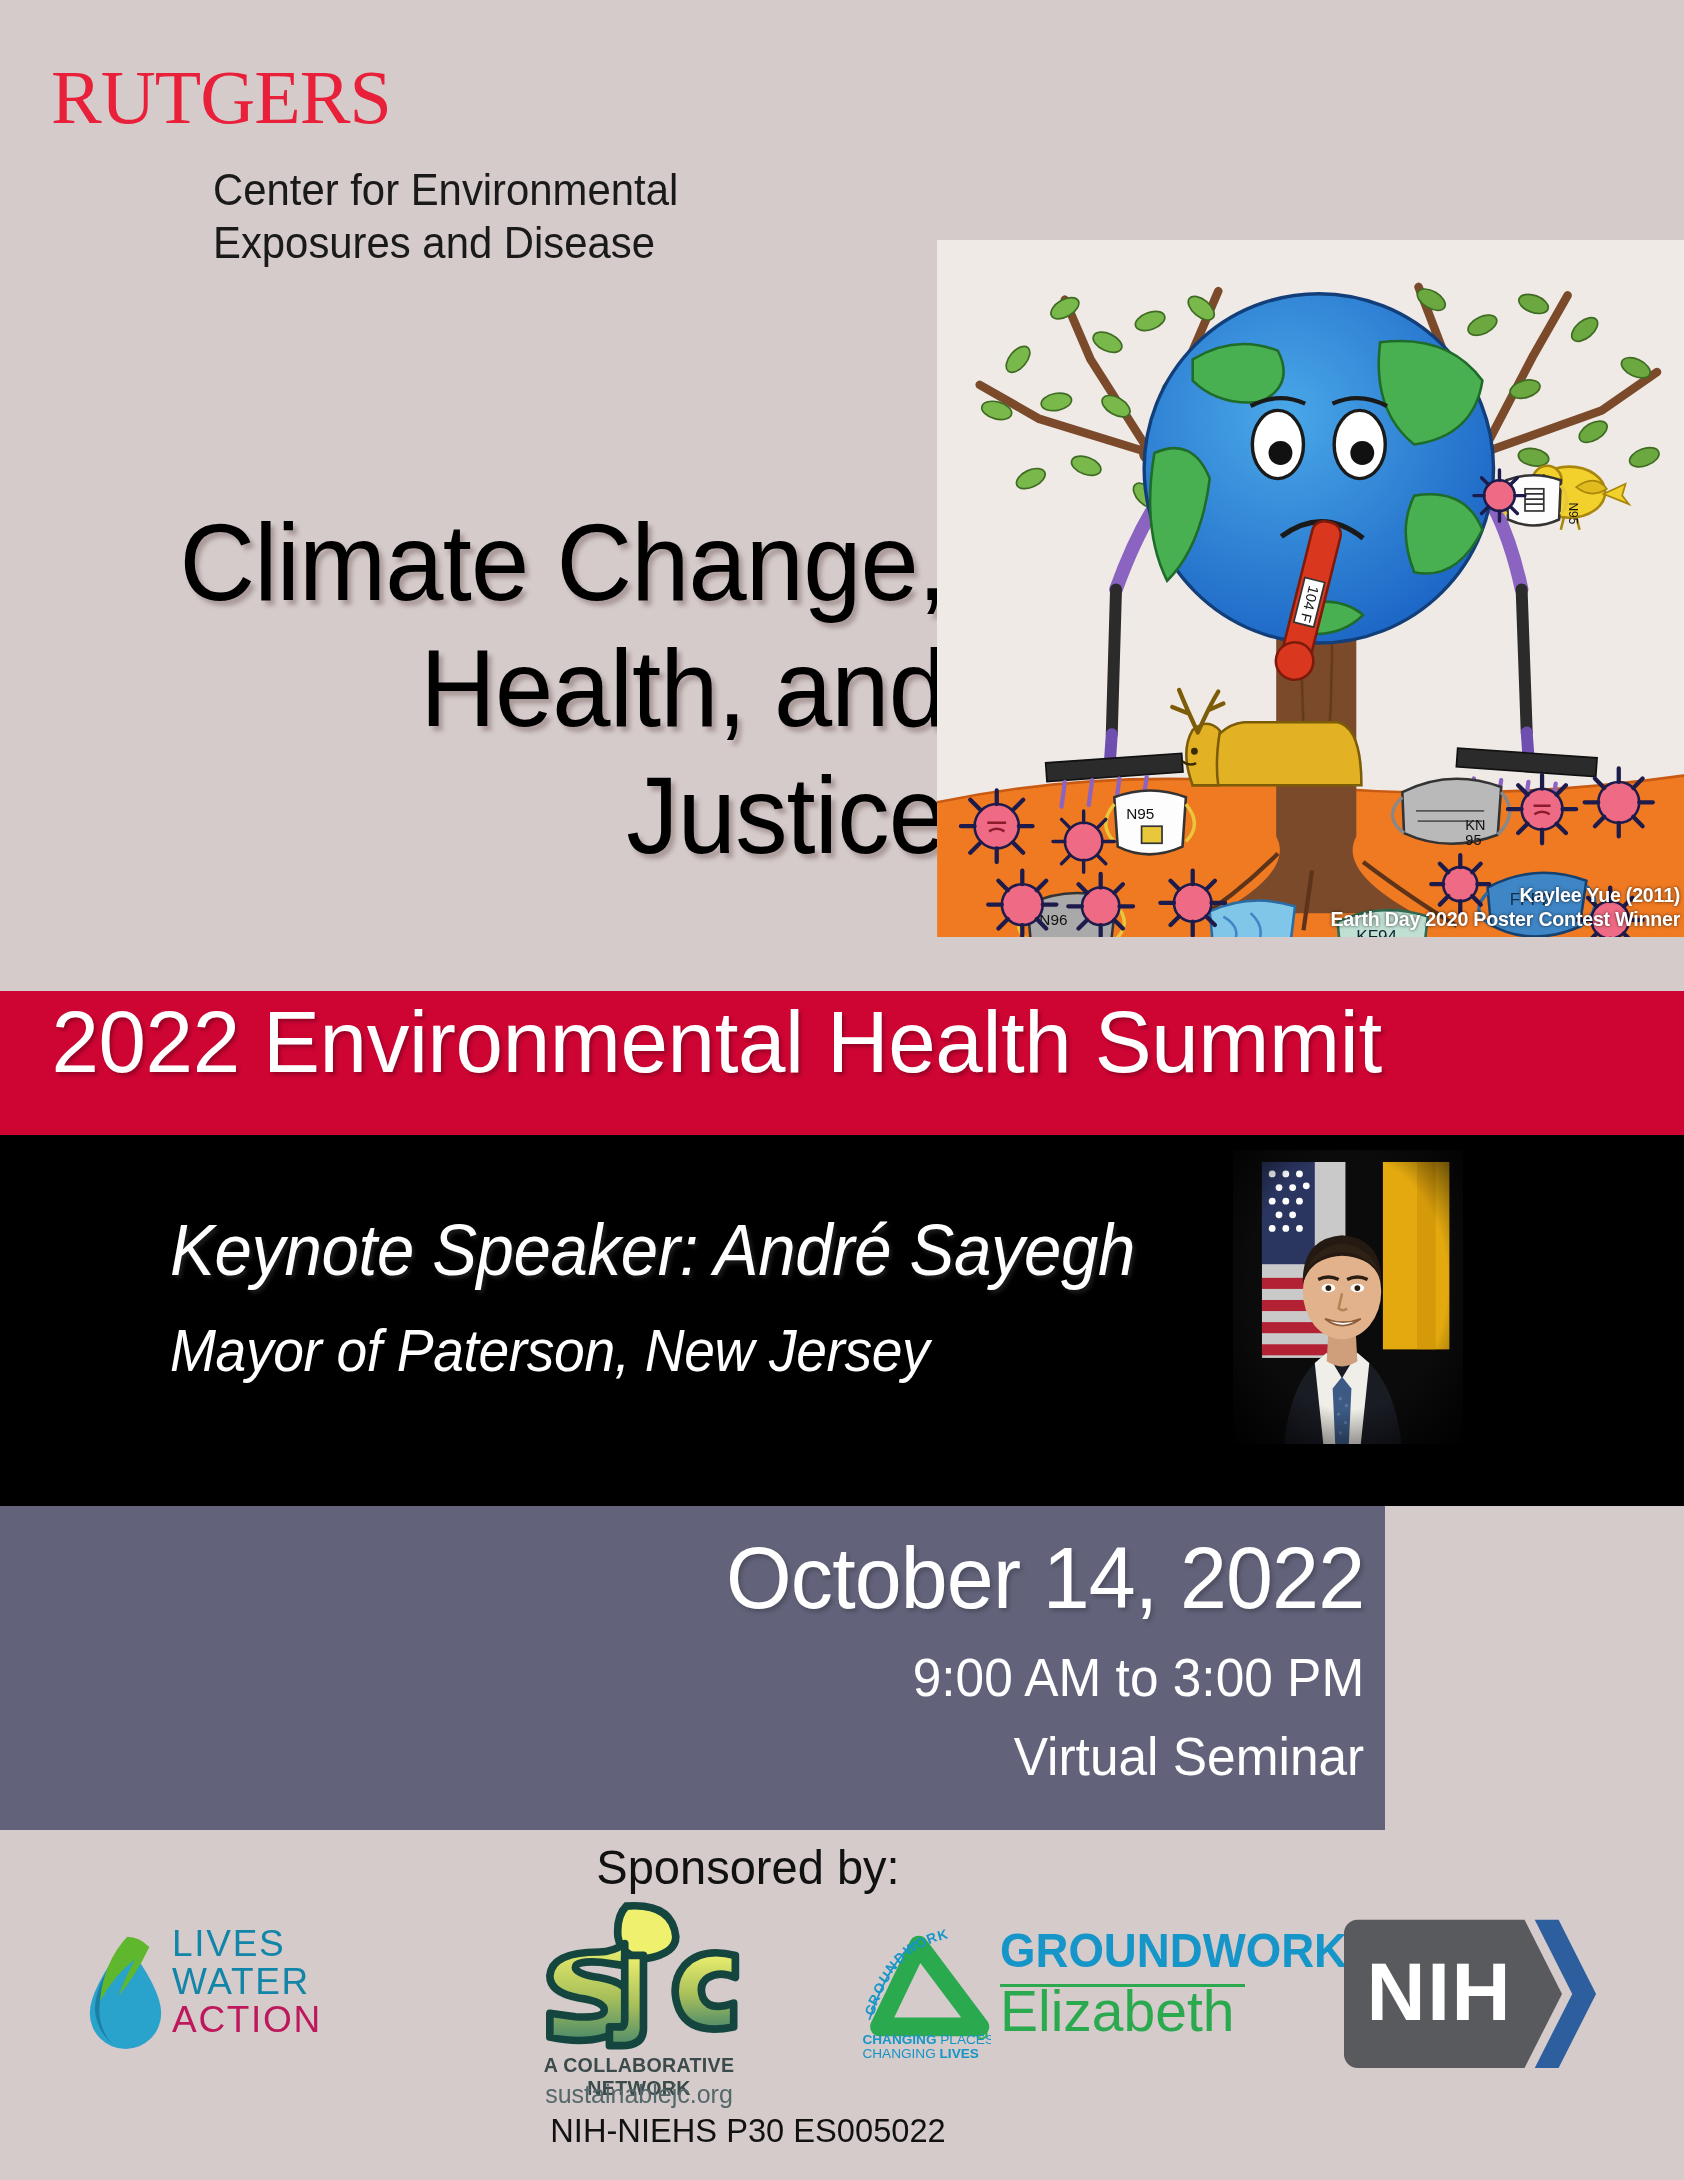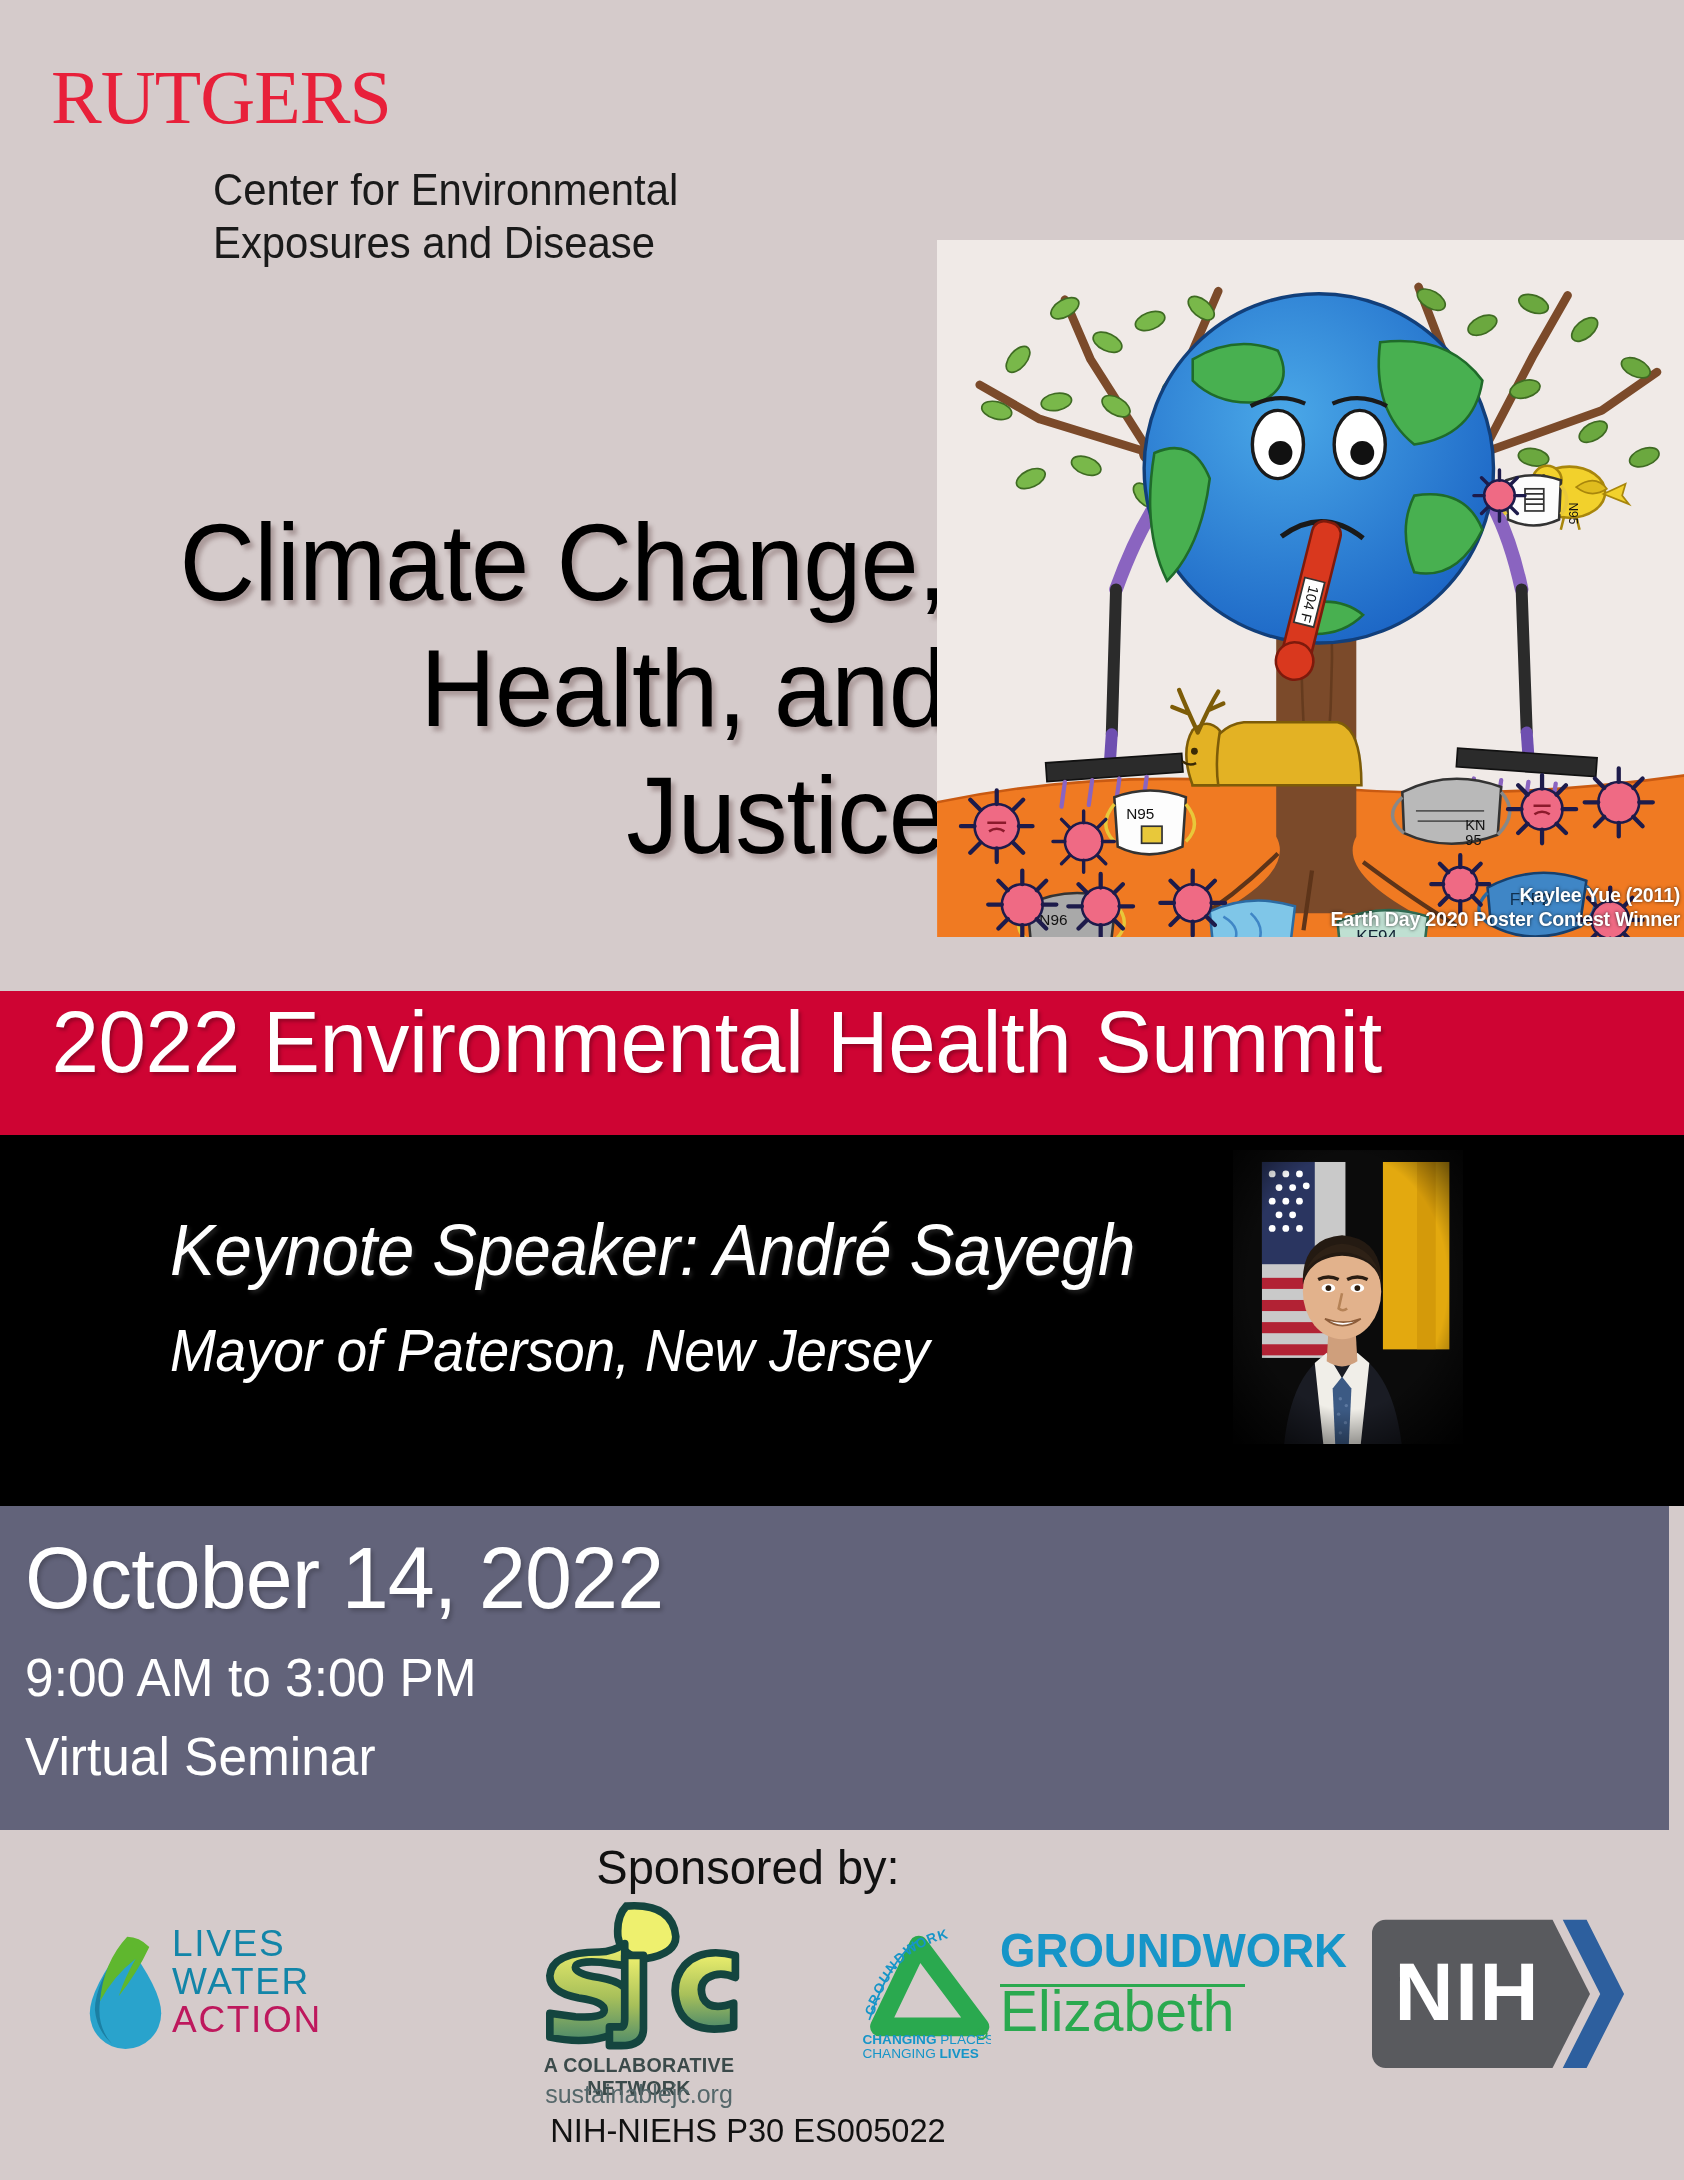--- a/index.html
+++ b/index.html
@@ -107,23 +107,23 @@
     transform:scaleX(0.92); transform-origin:left center;
   }
   .speaker-photo {
     position:absolute; left:1233px; top:15.3px; width:230px; height:294px;
     overflow:hidden; background:#000;
   }
   .speaker-photo svg { display:block; width:230px; height:294px; }
 
   
   .slate-section {
-    position:absolute; left:0; top:1506px; width:1669px; height:324px;
+    position:absolute; left:0; top:1506px; width:1385px; height:324px;
     background:#62637a;
-    text-align:left;
+    text-align:right;
   }
   .date-big {
     position:absolute; left:0; right:0; top:22px;
     color:#ffffff; font-size:87px; font-weight:400; letter-spacing:-0.9px;
     transform:scaleX(0.97);
     text-shadow:2.6px 2.6px 4.3px rgba(0,0,0,0.22);
   }
   .date-time {
     position:absolute; left:0; right:0; top:141px;
     color:#ffffff; font-size:53px; font-weight:400;
@@ -169,21 +169,21 @@
   .gw { position:absolute; left:859px; top:22px; width:392px; height:153px; }
   .gw-mark { position:absolute; left:0; top:10.2px; width:132px; height:132px; }
   .gw-name { position:absolute; left:141px; top:5.1px; color:#1695c8;
              font-size:48px; font-weight:700; letter-spacing:0px;
              transform:scaleX(0.95); transform-origin:left top; }
   .gw-rule { position:absolute; left:141px; top:66px; width:245px; height:2.6px; background:#2aa94f; }
   .gw-city { position:absolute; left:141px; top:60px; color:#2aa94f;
              font-size:57px; font-weight:400; }
 
   
-  .nih { position:absolute; left:1344px; top:17px; width:264px; height:162px;margin-left:28px; }
+  .nih { position:absolute; left:1344px; top:17px; width:264px; height:162px; }
 
   .grant-line {
     position:absolute; left:0; right:0; top:281px; text-align:center;
     color:#111; font-size:34px; font-weight:400;
     transform:scaleX(0.96);
   }
 </style>
 </head>
 <body>
 

